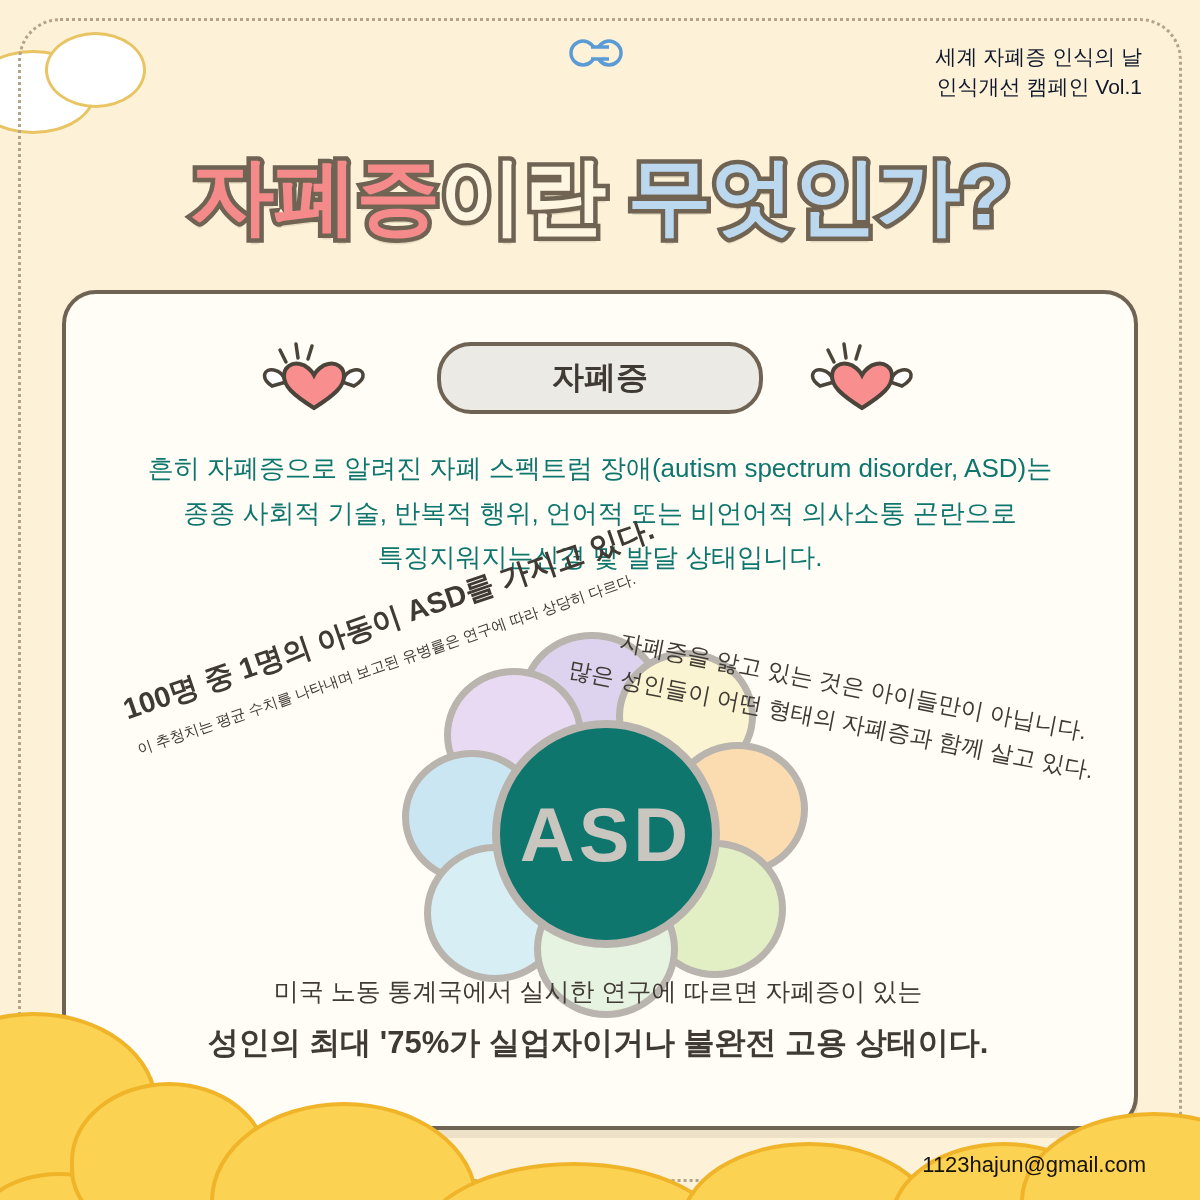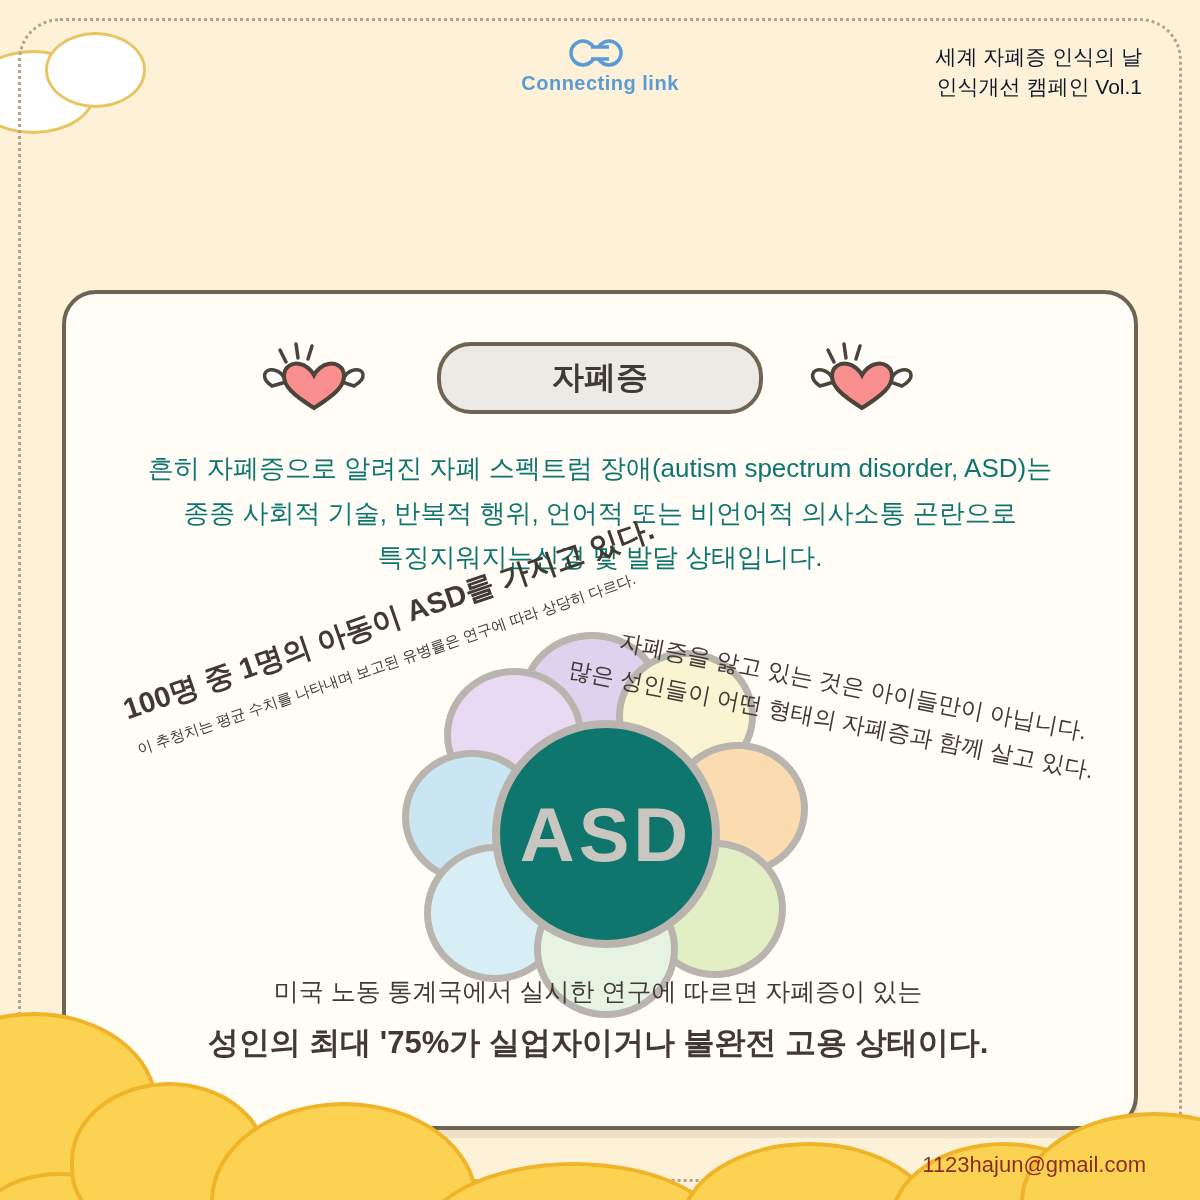--- a/index.html
+++ b/index.html
@@ -136,21 +136,21 @@
   .note-right div{font-size:23px;line-height:1.62;white-space:nowrap;}
 
   .stat{
     position:absolute;left:40px;right:44px;bottom:62px;text-align:center;color:#3f3a33;
   }
   .stat .l1{font-size:25px;margin-bottom:14px;}
   .stat .l2{font-size:31px;font-weight:bold;}
 
   .email{
     position:absolute;right:54px;bottom:22px;
-    color:#7f1d1d;font-size:22px;opacity:.92;
+    color:#000000;font-size:22px;opacity:.92;
   }
 </style>
 </head>
 <body>
 
 <div class="poster">
 
   <div class="cloud cloud-top">
     <div class="blob c3"></div>
     <div class="blob c1"></div>
@@ -159,26 +159,28 @@
 
   <div class="dotted-frame"></div>
 
   <div class="brand">
     <svg class="logo-mark" viewBox="0 0 70 34">
       <path d="M22 17c0-7 -6-12 -12-12S-2 10 -2 17s6 12 12 12s12-5 12-12z" fill="none" stroke="#5b9bd5" stroke-width="3.5" transform="translate(8,0)"></path>
       <path d="M66 17c0-7 -6-12 -12-12s-12 5 -12 12s6 12 12 12s12-5 12-12z" fill="none" stroke="#5b9bd5" stroke-width="3.5" transform="translate(-10,0)"></path>
       <rect x="26" y="11" width="18" height="12" fill="#fdf2d8"></rect>
       <path d="M26 11 h18 M26 23 h18" stroke="#5b9bd5" stroke-width="3.5"></path>
     </svg>
-    <div class="logo-text">Connecting link</div>
   </div>
 
   <div class="campaign">세계 자폐증 인식의 날
 인식개선 캠페인 Vol.1</div>
 
+  <div class="title">
+    <span class="t-red">자폐증</span><span class="t-cream">이란</span> <span class="t-blue">무엇인가?</span>
+  </div>
 
   <div class="card">
 
     <svg class="heart left" viewBox="0 0 128 78">
       <path d="M18 8 L24 20 M34 2 L36 16 M50 4 L46 17" stroke="#4a443a" stroke-width="3.5" fill="none" stroke-linecap="round"></path>
       <path d="M10 44 C-2 36 2 26 12 28 C18 29 22 34 24 40 Z" fill="#fff" stroke="#4a443a" stroke-width="3.5"></path>
       <path d="M92 44 C106 36 102 26 92 28 C86 29 82 34 80 40 Z" fill="#fff" stroke="#4a443a" stroke-width="3.5"></path>
       <path d="M52 66 C30 52 22 44 22 34 C22 25 30 20 38 22 C44 23 50 29 52 33 C54 29 60 23 66 22 C74 20 82 25 82 34 C82 44 74 52 52 66 Z" fill="#f98e8e" stroke="#4a443a" stroke-width="4"></path>
     </svg>
 

